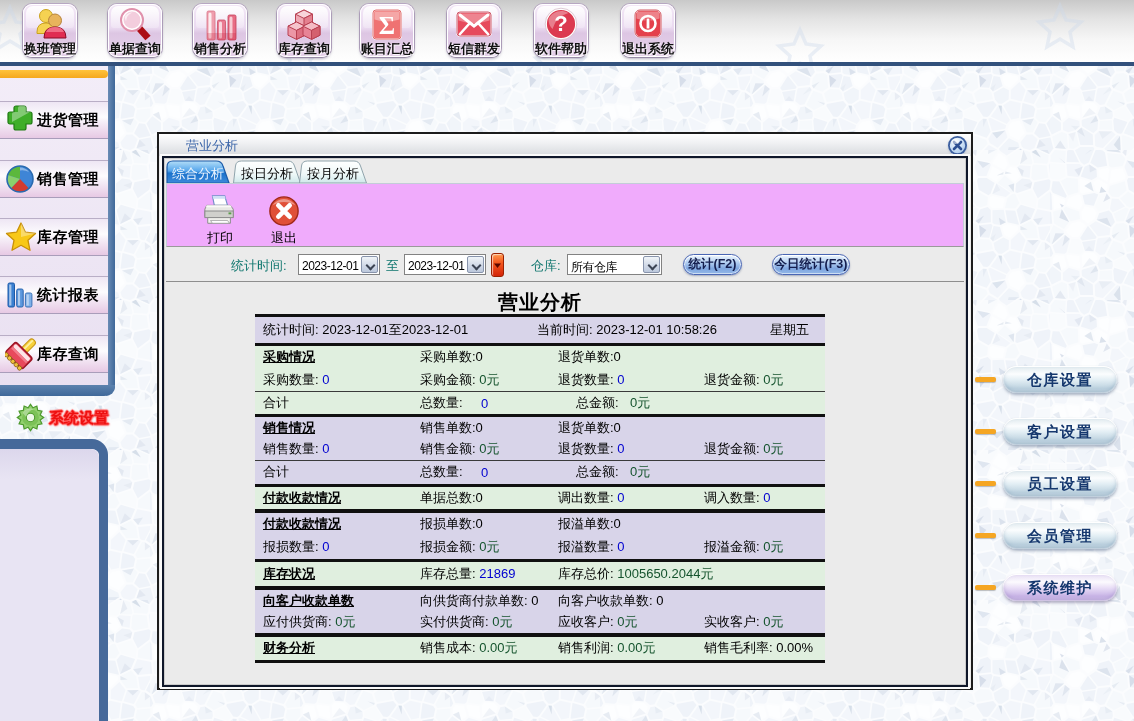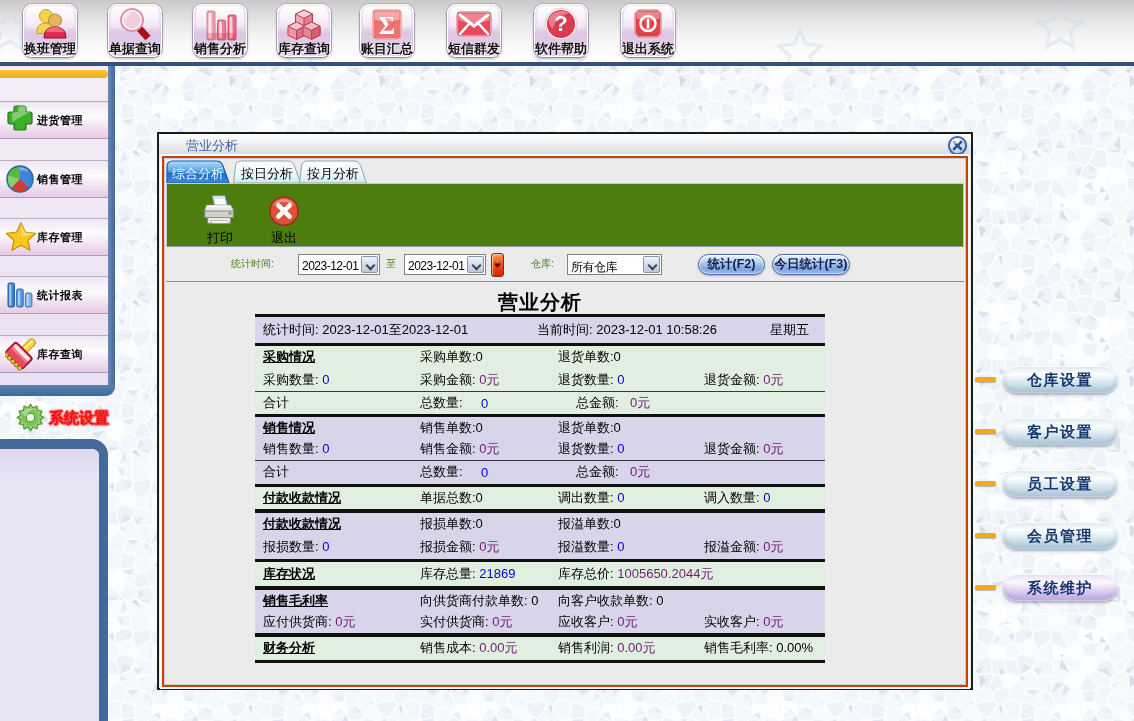--- a/index.html
+++ b/index.html
@@ -24,21 +24,21 @@
   #sidepanel{position:absolute;left:0;top:66px;width:115px;height:330px;}
   #sidepanel .edge{position:absolute;right:0;top:0;width:9px;height:100%;
     background:linear-gradient(90deg,#7595bd,#3f6899);border-radius:0 0 12px 0;}
   #sidepanel .bedge{position:absolute;left:0;bottom:0;width:115px;height:11px;
     background:linear-gradient(180deg,#5c82ae,#3f6899);border-radius:0 0 12px 0;}
   #sidepanel .inner{position:absolute;left:0;top:0;width:108px;height:319px;background:linear-gradient(180deg,#f3edf8,#e9e0f1);overflow:hidden;}
   #orangebar{position:absolute;left:0;top:4px;width:108px;height:8px;background:linear-gradient(180deg,#ffc33c,#f5a81e);border-radius:0 5px 5px 0;}
   .mitem{position:absolute;left:0;width:108px;height:38px;
     background:linear-gradient(180deg,#eee6f4 0%,#fdfcfe 42%,#f6eff8 55%,#e7c9e4 100%);
     border-top:1px solid #b9aec6;border-bottom:1px solid #a99dba;}
-  .mitem .txt{position:absolute;left:37px;top:50%;transform:translateY(-50%);font-size:11px;font-weight:bold;color:#000;letter-spacing:0.5px;}
+  .mitem .txt{position:absolute;left:37px;top:50%;transform:translateY(-50%);font-size:15px;font-weight:bold;color:#000;letter-spacing:0.5px;}
   .mitem svg{position:absolute;left:5px;top:50%;transform:translateY(-50%);}
   #sysset{position:absolute;left:2px;top:401px;width:130px;height:34px;}
   #sysset .txt{position:absolute;left:47px;top:8px;font-size:15px;font-weight:bold;color:#ee1010;
     text-shadow:1px 0 1px #ff5a5a,-1px 0 1px #ff5a5a,0 1px 1px #ff5a5a,0 -1px 1px #ff5a5a,1px 1px 2px #ffb0b0;}
   #lowpanel{position:absolute;left:0;top:439px;width:108px;height:282px;
     background:#e6e2f1;border-top:10px solid #46699a;border-right:9px solid #46699a;border-radius:0 16px 0 0;
     box-shadow:inset 0 0 0 1.5px #ffffff;}
   #lowpanel .in{position:absolute;left:0;top:0;width:100%;height:100%;border-radius:0 8px 0 0;background:linear-gradient(180deg,#dcd7ec,#e8e4f3 30px);}
   
   .rbtn{position:absolute;left:1003px;width:114px;height:27px;border-radius:14px;
@@ -51,46 +51,46 @@
   
   #dlg{position:absolute;left:157px;top:132px;width:816px;height:558px;background:#ebebeb;
     border:2px solid #1c1c1c;}
   #dlgtitle{position:absolute;left:0;top:0;right:0;height:22px;
     background:linear-gradient(180deg,#ffffff 0%,#f0f1f3 40%,#d7dade 100%);}
   #dlgtitle .t{position:absolute;left:27px;top:3px;font-size:13px;color:#3a64a8;}
   #dlgclose{position:absolute;right:4px;top:1.5px;width:19px;height:19px;border-radius:50%;
     background:radial-gradient(circle at 38% 30%,#f4f9fe 0%,#cfe2f6 40%,#a6c6ea 75%,#8fb2dd 100%);
     box-shadow:inset 0 0 0 1.8px #3c5e9e, 0 1px 2px rgba(120,140,170,.5);}
   #dlgclose svg{position:absolute;left:0;top:0;}
-  #dlgclient{position:absolute;left:3px;top:22px;width:806px;height:531px;border:2px solid #c2410c;background:#ebebeb;box-shadow:0 0 0 2px #fafafa, inset 0 0 0 1px #cccccc;}
+  #dlgclient{position:absolute;left:3px;top:22px;width:806px;height:531px;border:2px solid #0f172a;background:#ebebeb;box-shadow:0 0 0 2px #fafafa, inset 0 0 0 1px #cccccc;}
   
-  #dtoolbar{position:absolute;left:2px;top:25px;width:798px;height:64px;background:#4d7c0f;border:1px solid #c3cdd8;border-bottom:1px solid #9a9a9a;}
+  #dtoolbar{position:absolute;left:2px;top:25px;width:798px;height:64px;background:#f0abfc;border:1px solid #c3cdd8;border-bottom:1px solid #9a9a9a;}
   #dtoolbar .lbl{position:absolute;top:45px;font-size:13px;color:#000;width:60px;text-align:center;}
   
   #dform{position:absolute;left:2px;top:90px;width:798px;height:34px;background:#ebebeb;border-bottom:1px solid #8e8e8e;}
-  #dform .flbl{position:absolute;top:9px;font-size:10px;color:#4d7c0f;}
+  #dform .flbl{position:absolute;top:9px;font-size:13px;color:#0f766e;}
   .combo{position:absolute;top:6px;height:21px;background:#fff;border:1px solid #828282;}
   .combo .val{position:absolute;left:3px;top:3.5px;font-size:12px;color:#000;letter-spacing:-0.5px;}
   .combo .btn{position:absolute;right:1px;top:1px;bottom:1px;width:17px;border-radius:2px;
     background:linear-gradient(180deg,#f0f4f8,#d2dae8 55%,#bcc8dc);border:1px solid #8894ac;}
   .combo .btn:after{content:"";position:absolute;left:4.5px;top:4.5px;width:5px;height:5px;
     border-right:2.5px solid #3c4454;border-bottom:2.5px solid #3c4454;transform:rotate(45deg);}
   .pillbtn{position:absolute;top:6px;height:21px;border-radius:11px;border:1px solid #4a66b4;
     background:linear-gradient(180deg,#eef6fe 0%,#b5d0f2 38%,#7fa6e0 72%,#93b8e8 100%);
     box-shadow:inset 0 1px 1px #fff,inset 0 0 0 1px rgba(255,255,255,.55),0 1px 2px rgba(70,90,130,.45);
     font-size:12.5px;color:#141e4e;text-align:center;line-height:19px;font-weight:bold;}
   
   #rpttitle{position:absolute;left:91px;width:570px;top:131px;text-align:center;font-family:"Liberation Serif",serif;font-size:20px;font-weight:bold;color:#000;letter-spacing:1px;}
   #rpt{position:absolute;left:91px;top:156px;width:570px;}
   .trow{position:relative;width:100%;}
   .trow span{position:absolute;top:50%;transform:translateY(-50%);font-size:13px;white-space:nowrap;}
   .g{background:#e0efdf;}
   .v{background:#d8d4e9;}
   .blu{color:#0000d0;}
-  .red{color:#701a75;}
+  .red{color:#14532d;}
 </style>
 </head>
 <body>
 <div id="stage">
 
   <svg class="abs" width="1134" height="721" style="left:0;top:0">
     <defs>
       <pattern id="mos" width="150" height="150" patternUnits="userSpaceOnUse">
         <rect width="150" height="150" fill="#fbfcfd"></rect>
         <polygon points="-10.4,-10.4 -13.5,-1.7 -0.7,3.9 3.3,-1.5 0.5,-12.5" fill="#e6ebf4"></polygon>
@@ -554,21 +554,21 @@
         <div class="abs" style="left:325px;top:5px;width:13px;height:24px;background:linear-gradient(180deg,#ff9a50 0%,#f4571e 40%,#d42408 100%);border:1px solid #9a2000;border-radius:3px;box-shadow:inset 1px 1px 1px rgba(255,255,255,.6);">
           <svg width="11" height="22">
               <path d="M2 9.5 L9 9.5 L5.5 14 Z" fill="#5a0800"></path>
             </svg>
         </div>
         <span class="flbl" style="left:365px">仓库:</span>
         <div class="combo" style="left:401px;width:95px">
             <span class="val">所有仓库</span>
             <span class="btn"></span>
           </div>
-        <div class="pillbtn" style="left:532px;width:67px">统计(F2)</div>
+        <div class="pillbtn" style="left:517px;width:59px">统计(F2)</div>
         <div class="pillbtn" style="left:606px;width:78px">今日统计(F3)</div>
       </div>
       <div id="rpttitle">营业分析</div>
       <div id="rpt">
           <div style="height:3px;background:#101010"></div>
 <div class="trow v" style="height:26px">
             <span style="left:8px">统计时间: 2023-12-01至2023-12-01</span>
             <span style="left:282px">当前时间: 2023-12-01 10:58:26</span>
             <span style="left:515px">星期五</span>
           </div>
@@ -632,21 +632,21 @@
             <span style="left:449px">报溢金额: <span class="red" style="position:static;transform:none">0元</span></span>
           </div>
 <div style="height:3.5px;background:#101010"></div>
 <div class="trow g" style="height:24px">
             <span style="left:8px"><b style="text-decoration:underline">库存状况</b></span>
             <span style="left:165px">库存总量: <span class="blu" style="position:static;transform:none">21869</span></span>
             <span style="left:303px">库存总价: <span class="red" style="position:static;transform:none">1005650.2044元</span></span>
           </div>
 <div style="height:4px;background:#101010"></div>
 <div class="trow v" style="height:21px">
-            <span style="left:8px"><b style="text-decoration:underline">销售毛利率</b></span>
+            <span style="left:8px"><b style="text-decoration:underline">向客户收款单数</b></span>
             <span style="left:165px">向供货商付款单数: 0</span>
             <span style="left:303px">向客户收款单数: 0</span>
           </div>
 <div class="trow v" style="height:22px">
             <span style="left:8px">应付供货商: <span class="red" style="position:static;transform:none">0元</span></span>
             <span style="left:165px">实付供货商: <span class="red" style="position:static;transform:none">0元</span></span>
             <span style="left:303px">应收客户: <span class="red" style="position:static;transform:none">0元</span></span>
             <span style="left:449px">实收客户: <span class="red" style="position:static;transform:none">0元</span></span>
           </div>
 <div style="height:3.5px;background:#101010"></div>

